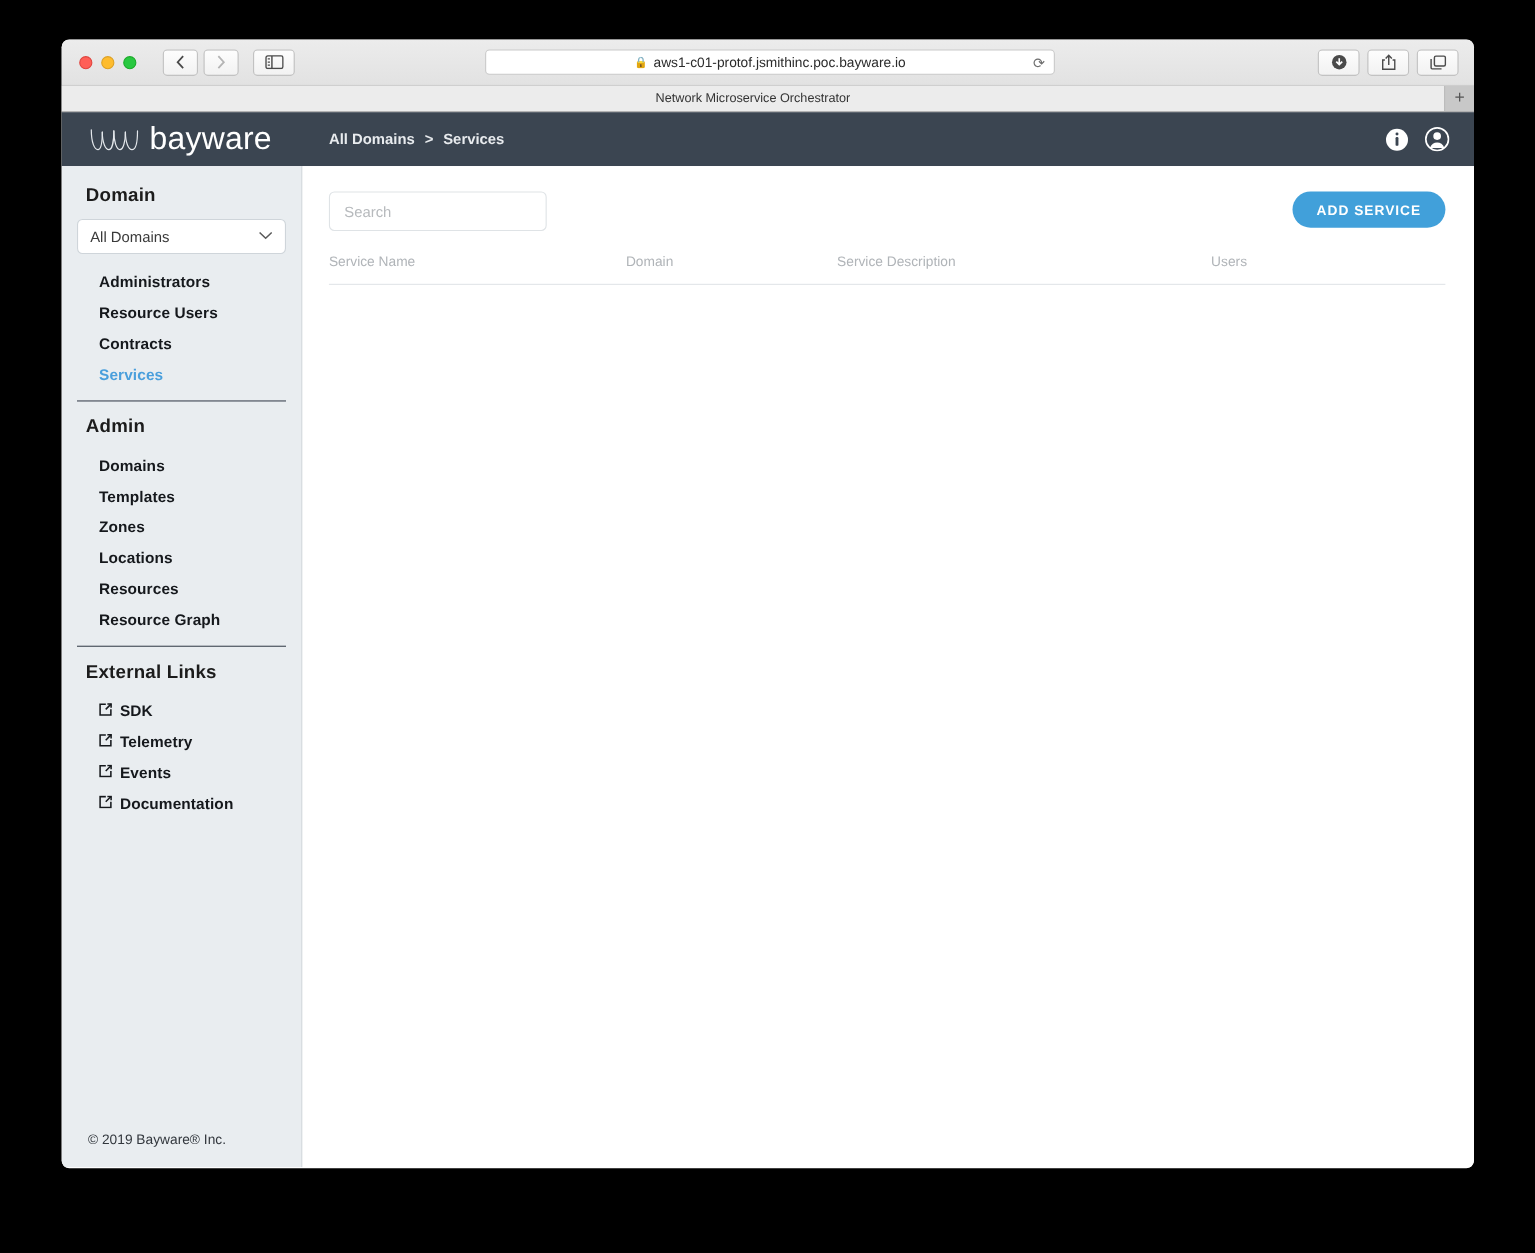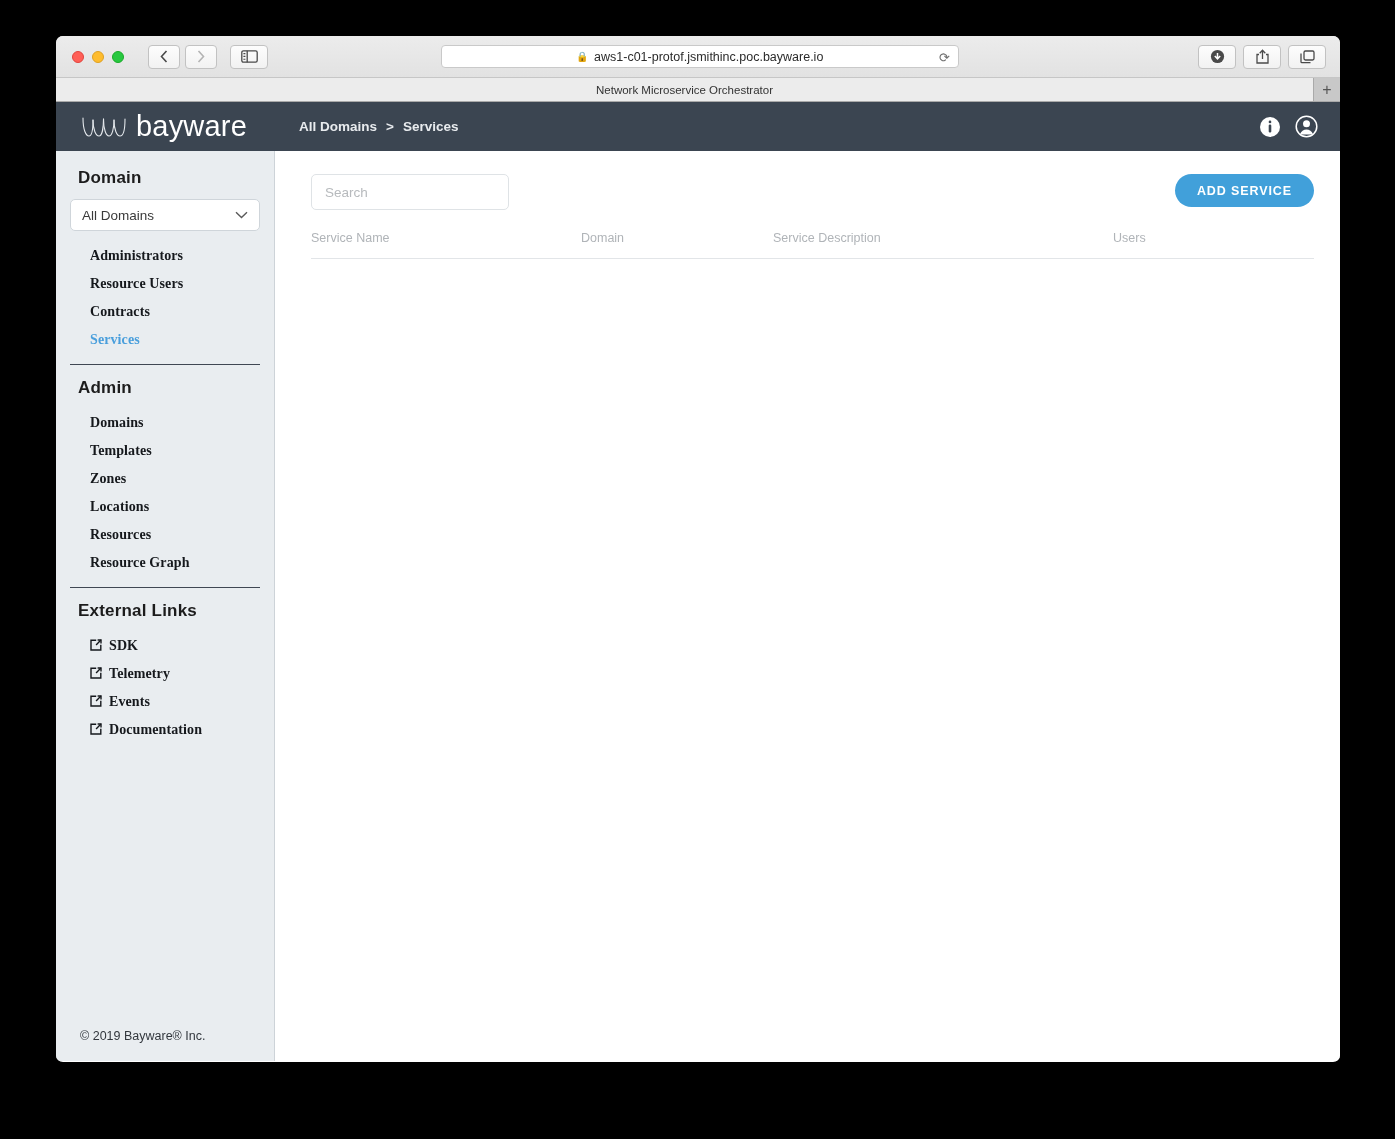--- a/index.html
+++ b/index.html
@@ -137,21 +137,21 @@
     border: 1px solid #cfd5da;
     border-radius: 5px;
     display: flex; align-items: center;
     padding: 0 11px;
     font-size: 13.5px; color: #3a3a3a;
     position: relative;
   }
   .domain-select .chev {
     position: absolute; right: 11px; color: #5a5a5a; font-size: 11px;
   }
-  .nav-list { margin-top: 11px; font-family: Liberation Serif, serif; }
+  .nav-list { margin-top: 11px; }
   .nav-item {
     font-size: 14px; font-weight: bold;
     color: #15181c;
     padding: 6px 0 6px 34px;
     display: flex; align-items: center; gap: 7px;
     letter-spacing: 0.1px;
   }
   .nav-item.active { color: #4a9fdc; }
   .divider {
     height: 1px; background: #3f4753;
@@ -160,21 +160,21 @@
   .ext-icon { font-size: 12px; color: #15181c; line-height: 1; }
   .section-gap { margin-top: 4px; }
   .copyright {
     position: absolute; left: 24px; bottom: 18px;
     font-size: 12.5px; color: #32373d;
   }
 
   
   .main {
     flex: 1; background: #ffffff;
-    padding: 22px 26px 0 36px;
+    padding: 22px 26px 0 24px;
     min-width: 0;
     position: relative;
   }
   .toolrow { display: flex; align-items: center; height: 38px; }
   .search {
     width: 198px; height: 36px;
     border: 1px solid #dfe3e6; border-radius: 5px;
     padding: 0 13px;
     font-size: 13.5px; color: #333;
     font-family: "Liberation Sans", sans-serif;

